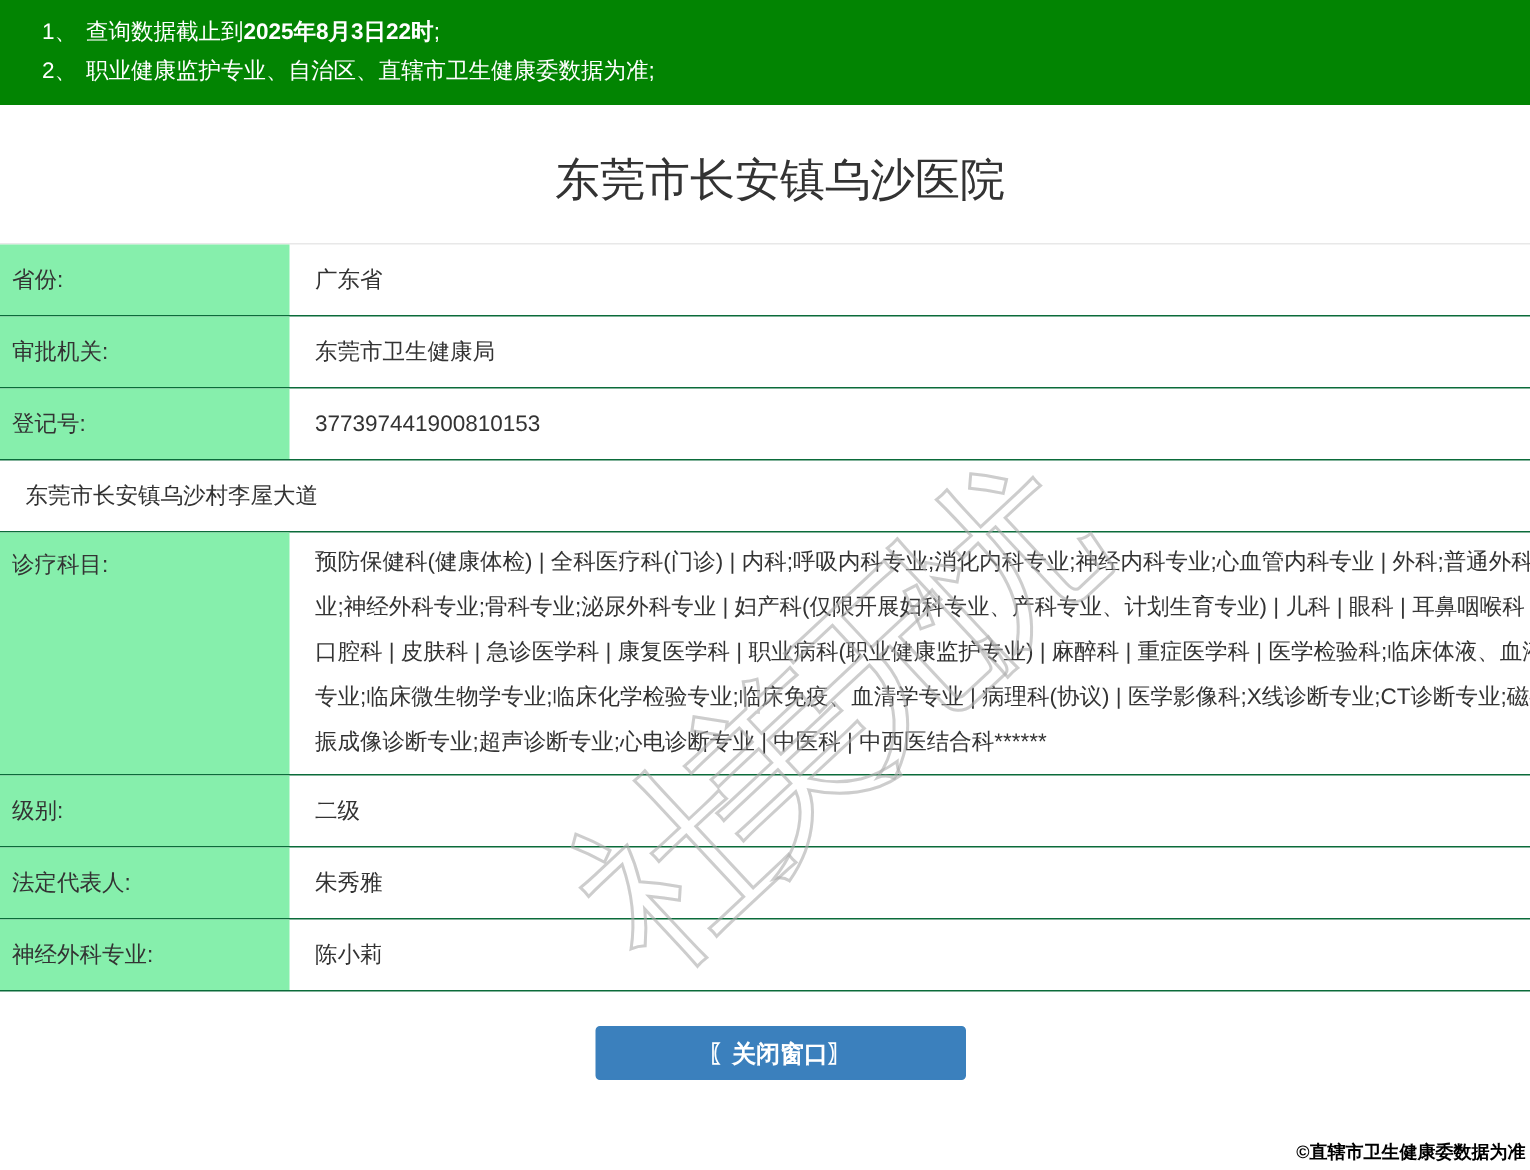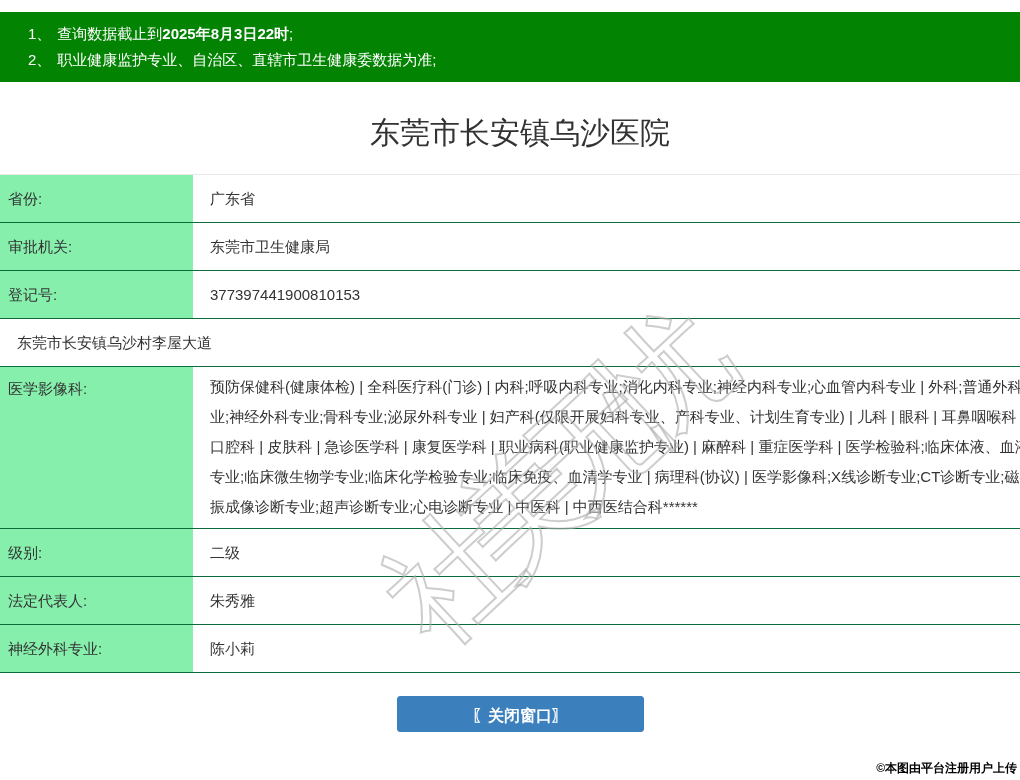--- a/index.html
+++ b/index.html
@@ -1,21 +1,21 @@
 <!DOCTYPE html>
 <html><head>
 <meta charset="utf-8">
 <style>
   html, body { margin:0; padding:0; overflow:hidden; }
   body {
     width:1020px; height:780px; position:relative; background:#ffffff;
     font-family:"Liberation Sans", sans-serif; color:#333333;
   }
   
-  .banner { background:#028402; color:#ffffff; padding:9px 0 9px 0; width:100%;margin-top:12px; }
+  .banner { background:#028402; color:#ffffff; padding:9px 0 9px 0; width:100%; }
   .notice-line { padding-left:28px; font-size:15px; line-height:26px; white-space:nowrap; }
   .notice-line .num { margin-right:6px; }
   .notice-line b { font-weight:bold; }
   
   .content { width:1040px; }
   .page-title {
     margin:33px 0 23px 0; text-align:center; font-size:30px; line-height:36px;
     font-weight:400; color:#333333;
   }
   
@@ -76,21 +76,21 @@
       <div class="value">东莞市卫生健康局</div>
     </div>
     <div class="info-row">
       <div class="label">登记号:</div>
       <div class="value">377397441900810153</div>
     </div>
     <div class="info-row">
       <div class="value">东莞市长安镇乌沙村李屋大道</div>
     </div>
     <div class="info-row tall">
-      <div class="label">医学影像科:</div>
+      <div class="label">诊疗科目:</div>
       <div class="value">预防保健科(健康体检) | 全科医疗科(门诊) | 内科;呼吸内科专业;消化内科专业;神经内科专业;心血管内科专业 | 外科;普通外科专业;神经外科专业;骨科专业;泌尿外科专业 | 妇产科(仅限开展妇科专业、产科专业、计划生育专业) | 儿科 | 眼科 | 耳鼻咽喉科 | 口腔科 | 皮肤科 | 急诊医学科 | 康复医学科 | 职业病科(职业健康监护专业) | 麻醉科 | 重症医学科 | 医学检验科;临床体液、血液专业;临床微生物学专业;临床化学检验专业;临床免疫、血清学专业 | 病理科(协议) | 医学影像科;X线诊断专业;CT诊断专业;磁共振成像诊断专业;超声诊断专业;心电诊断专业 | 中医科 | 中西医结合科******</div>
     </div>
     <div class="info-row">
       <div class="label">级别:</div>
       <div class="value">二级</div>
     </div>
     <div class="info-row">
       <div class="label">法定代表人:</div>
       <div class="value">朱秀雅</div>
     </div>
@@ -98,13 +98,13 @@
       <div class="label">神经外科专业:</div>
       <div class="value">陈小莉</div>
     </div>
   </div>
 
   <button class="close-btn">〖关闭窗口〗</button>
 </div>
 
 <div class="watermark">社美无忧</div>
 
-<div class="credit">©本图由平台注册用户上传</div>
+<div class="credit">©直辖市卫生健康委数据为准</div>
 
 </body></html>

